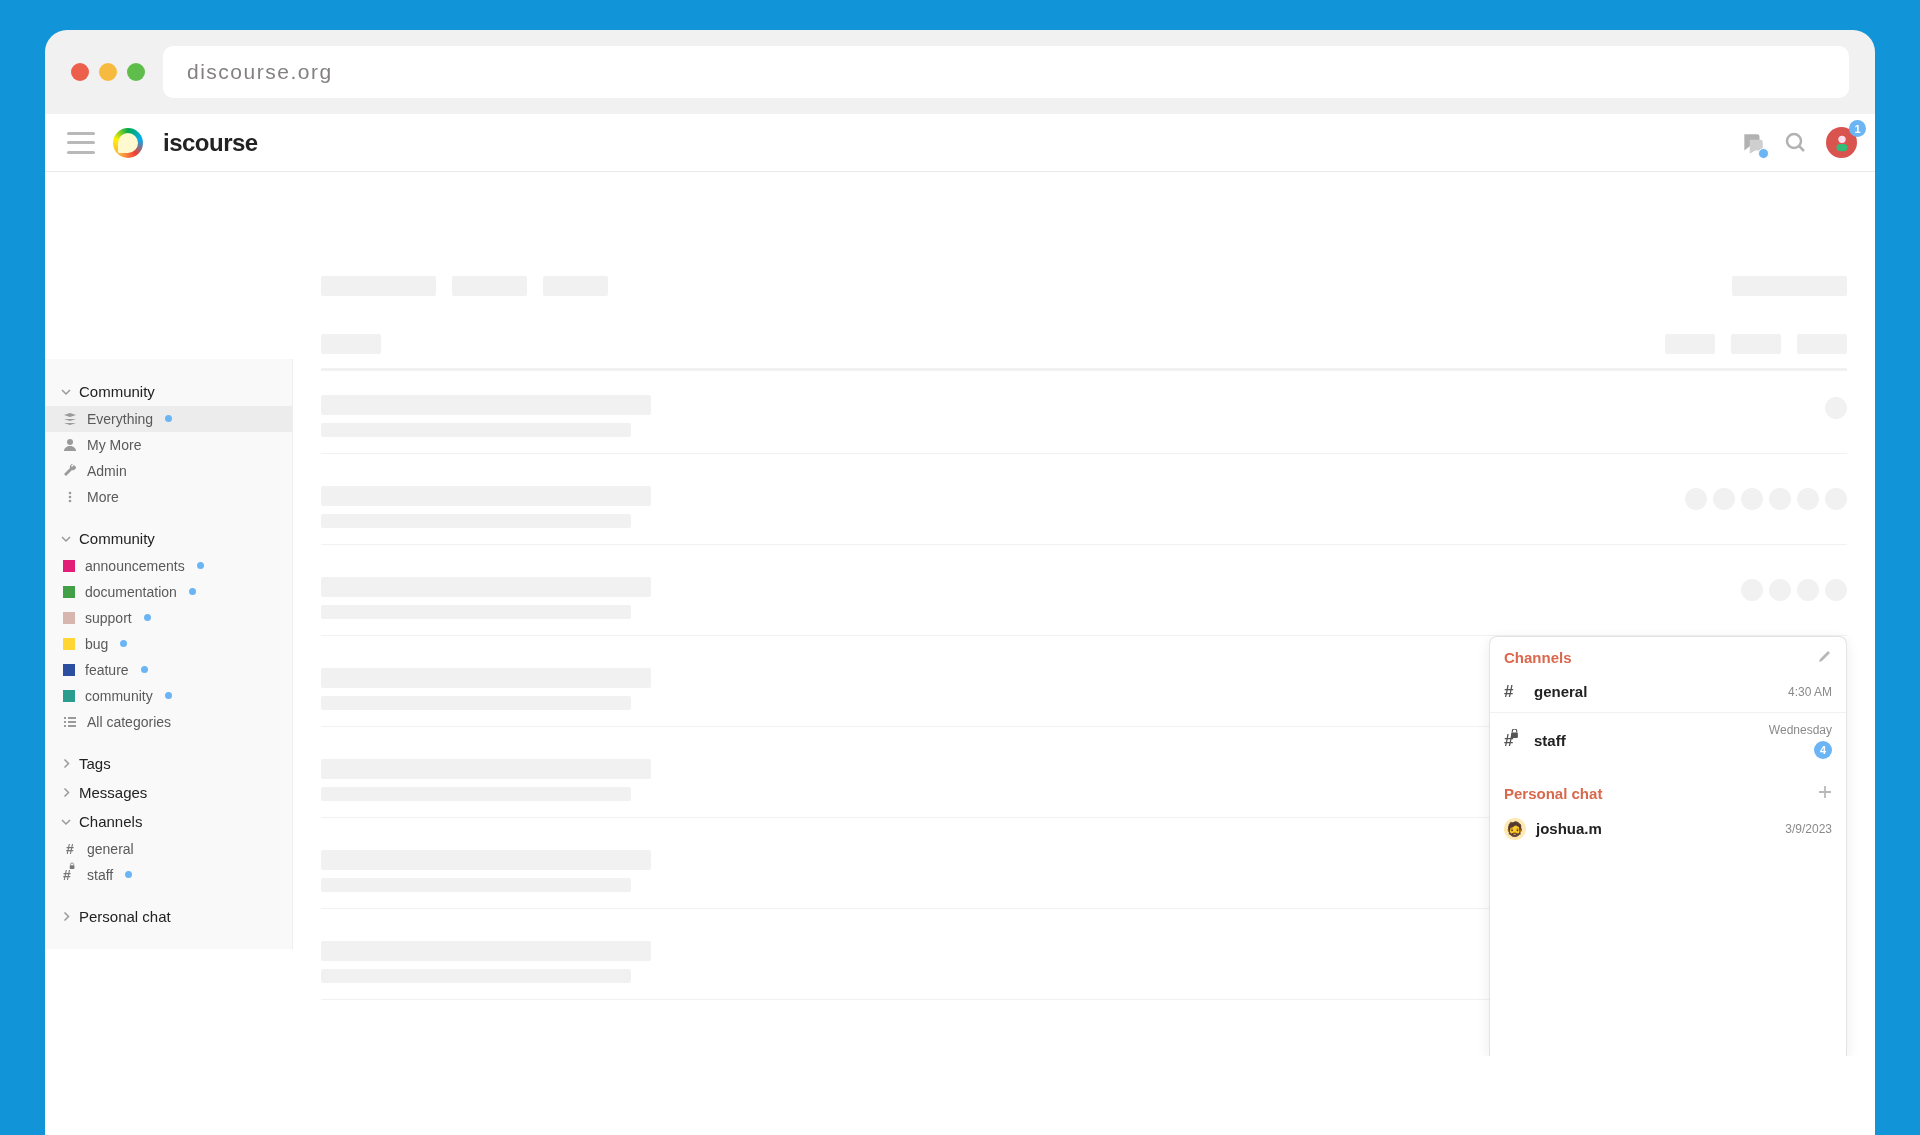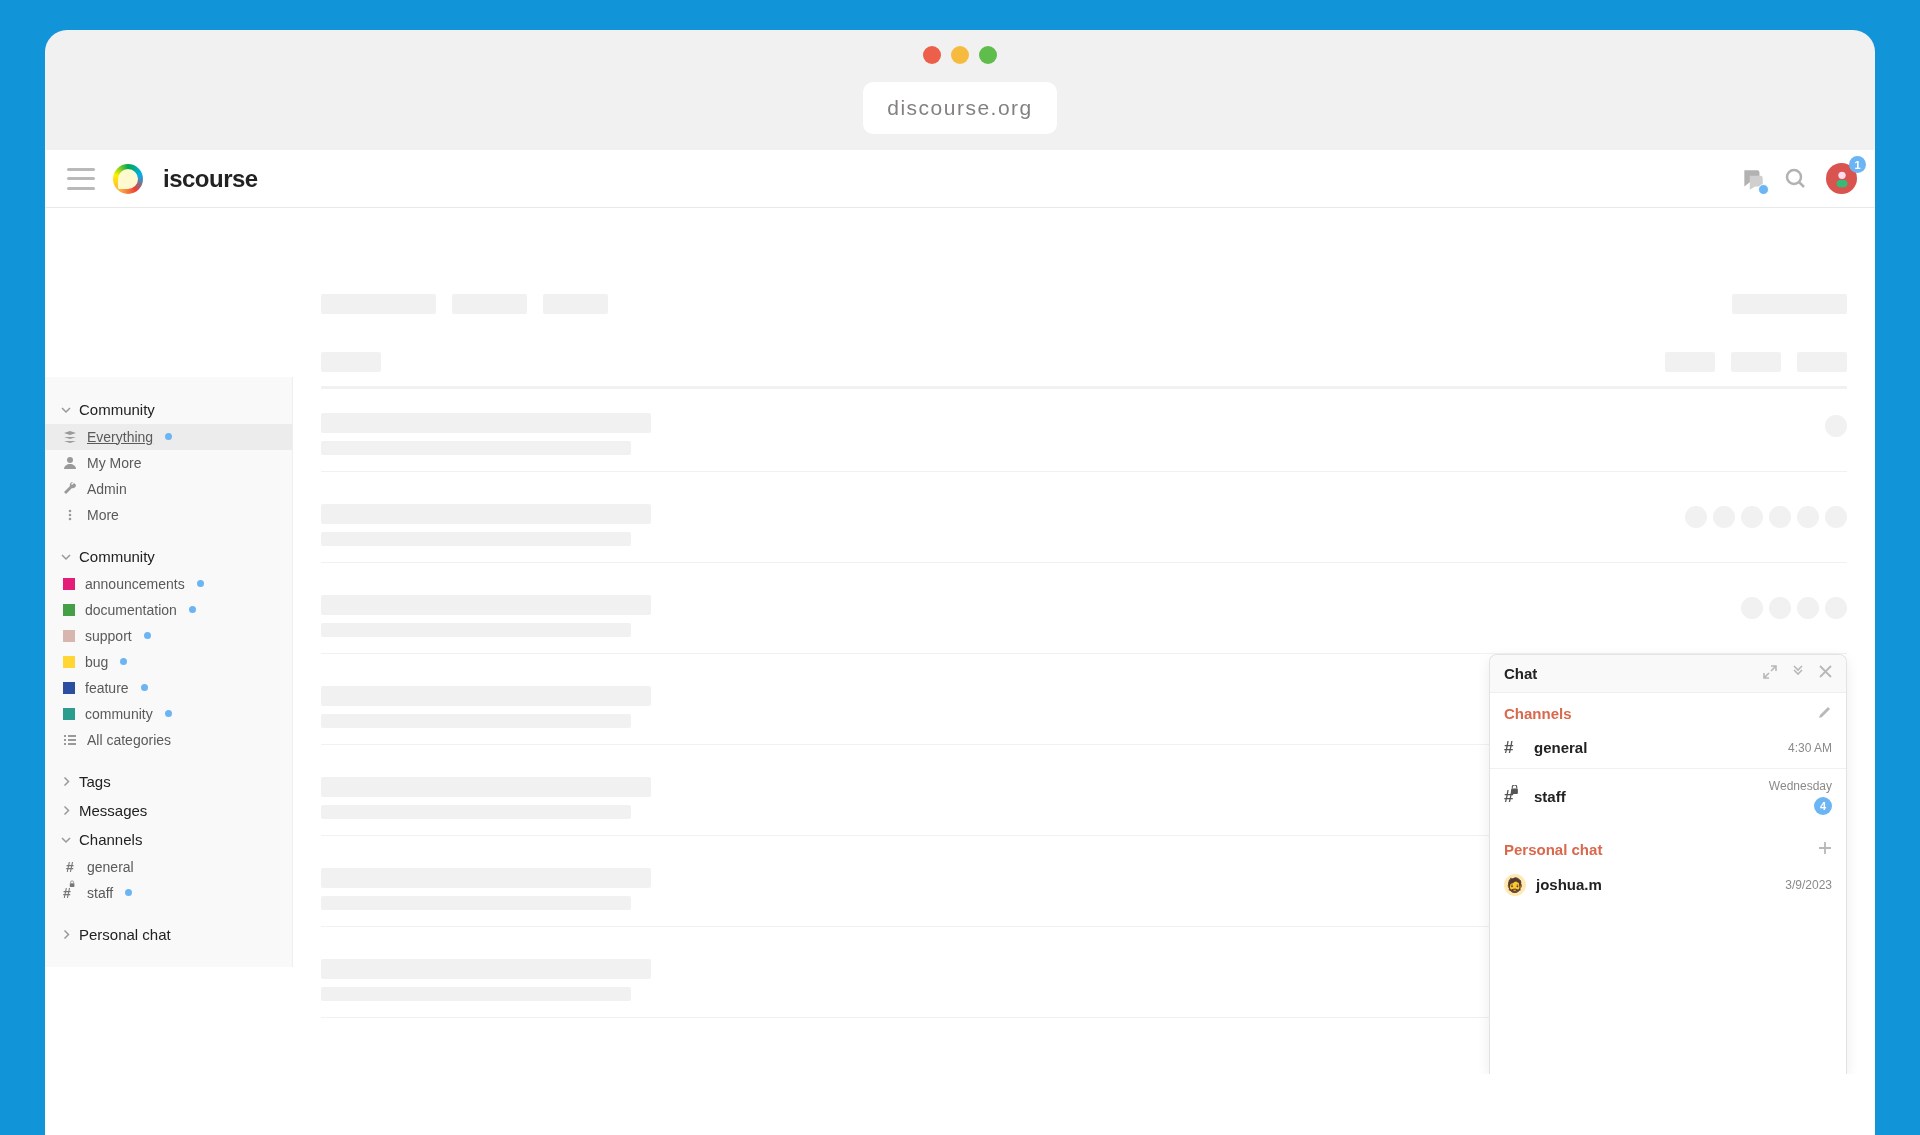--- a/index.html
+++ b/index.html
@@ -17,21 +17,20 @@
     height: 100%;
     overflow: hidden;
     display: flex;
     flex-direction: column;
   }
   .browser-chrome {
     display: flex;
     align-items: center;
     gap: 18px;
     padding: 16px 26px 16px 26px;
-    flex-direction: column;
   }
   .traffic-lights { display: flex; gap: 10px; }
   .tl { width: 18px; height: 18px; border-radius: 50%; }
   .tl.red { background: #ec5f4a; }
   .tl.yellow { background: #f6bb3e; }
   .tl.green { background: #5ebd4b; }
   .url-bar {
     flex: 1;
     background: #ffffff;
     border-radius: 10px;
@@ -102,21 +101,21 @@
     padding: 6px 16px;
     font-size:15px; color:#222; font-weight:500; cursor:pointer;
   }
   .sb-section-header.collapsed .caret{ transform:rotate(-90deg);}
   .caret { color:#999; transition:transform .15s;}
   .sb-item{
     display:flex; align-items:center; gap:10px;
     padding: 5px 16px 5px 18px;
     font-size:14px; color:#5a5a5a; cursor:pointer;
   }
-  .sb-item.active{ background:#ececec;text-decoration:underline; }
+  .sb-item.active{ background:#ececec; }
   .sb-item .mini-icon{ width:14px; color:#9a9a9a; display:flex; justify-content:center;}
   .blue-dot{ width:7px;height:7px;border-radius:50%;background:#6cb5f4; margin-left:2px;}
   .cat-swatch{ width:12px;height:12px; }
 
   .sb-gap{ height:14px; }
 
   .main {
     flex:1; padding: 24px 28px; overflow-y:auto; position:relative;
   }
   .skeleton-row{ display:flex; gap:16px; margin-bottom:14px;}
@@ -458,38 +457,20 @@
               <div class="sk" style="width:330px;margin-bottom:8px"></div>
     <div class="sk small" style="width:310px"></div>
     <div class="skeleton-avatars">
                 <div class="sk-circle"></div>
               </div>
     <div class="skeleton-divider-thin"></div>
             </div>
           </div>
 
         <div class="chat-drawer">
-          <div class="chat-header">
-            <span class="title">Chat</span>
-            <span class="hicon">
-              <svg width="14" height="14" viewBox="0 0 14 14" fill="none" stroke="currentColor" stroke-width="1.6">
-                  <path d="M8 1h5v5M6 13H1V8M13 1L8 6M1 13l5-5"></path>
-                </svg>
-            </span>
-            <span class="hicon">
-              <svg width="14" height="14" viewBox="0 0 14 14" fill="none" stroke="currentColor" stroke-width="1.6">
-                  <path d="M3 5l4 4 4-4M3 1l4 4 4-4"></path>
-                </svg>
-            </span>
-            <span class="hicon">
-              <svg width="13" height="13" viewBox="0 0 13 13" stroke="currentColor" stroke-width="1.8">
-                  <path d="M1 1l11 11M12 1L1 12"></path>
-                </svg>
-            </span>
-          </div>
           <div class="chat-body">
             <div class="chat-section-head">
               <span class="label">Channels</span>
               <span class="action">
                 <svg width="14" height="14" viewBox="0 0 14 14" fill="currentColor">
                     <path d="M1 13l1-3 8-8 2 2-8 8-3 1zM10 1l3 3"></path>
                   </svg>
               </span>
             </div>
             <div id="chat-channel-rows">

